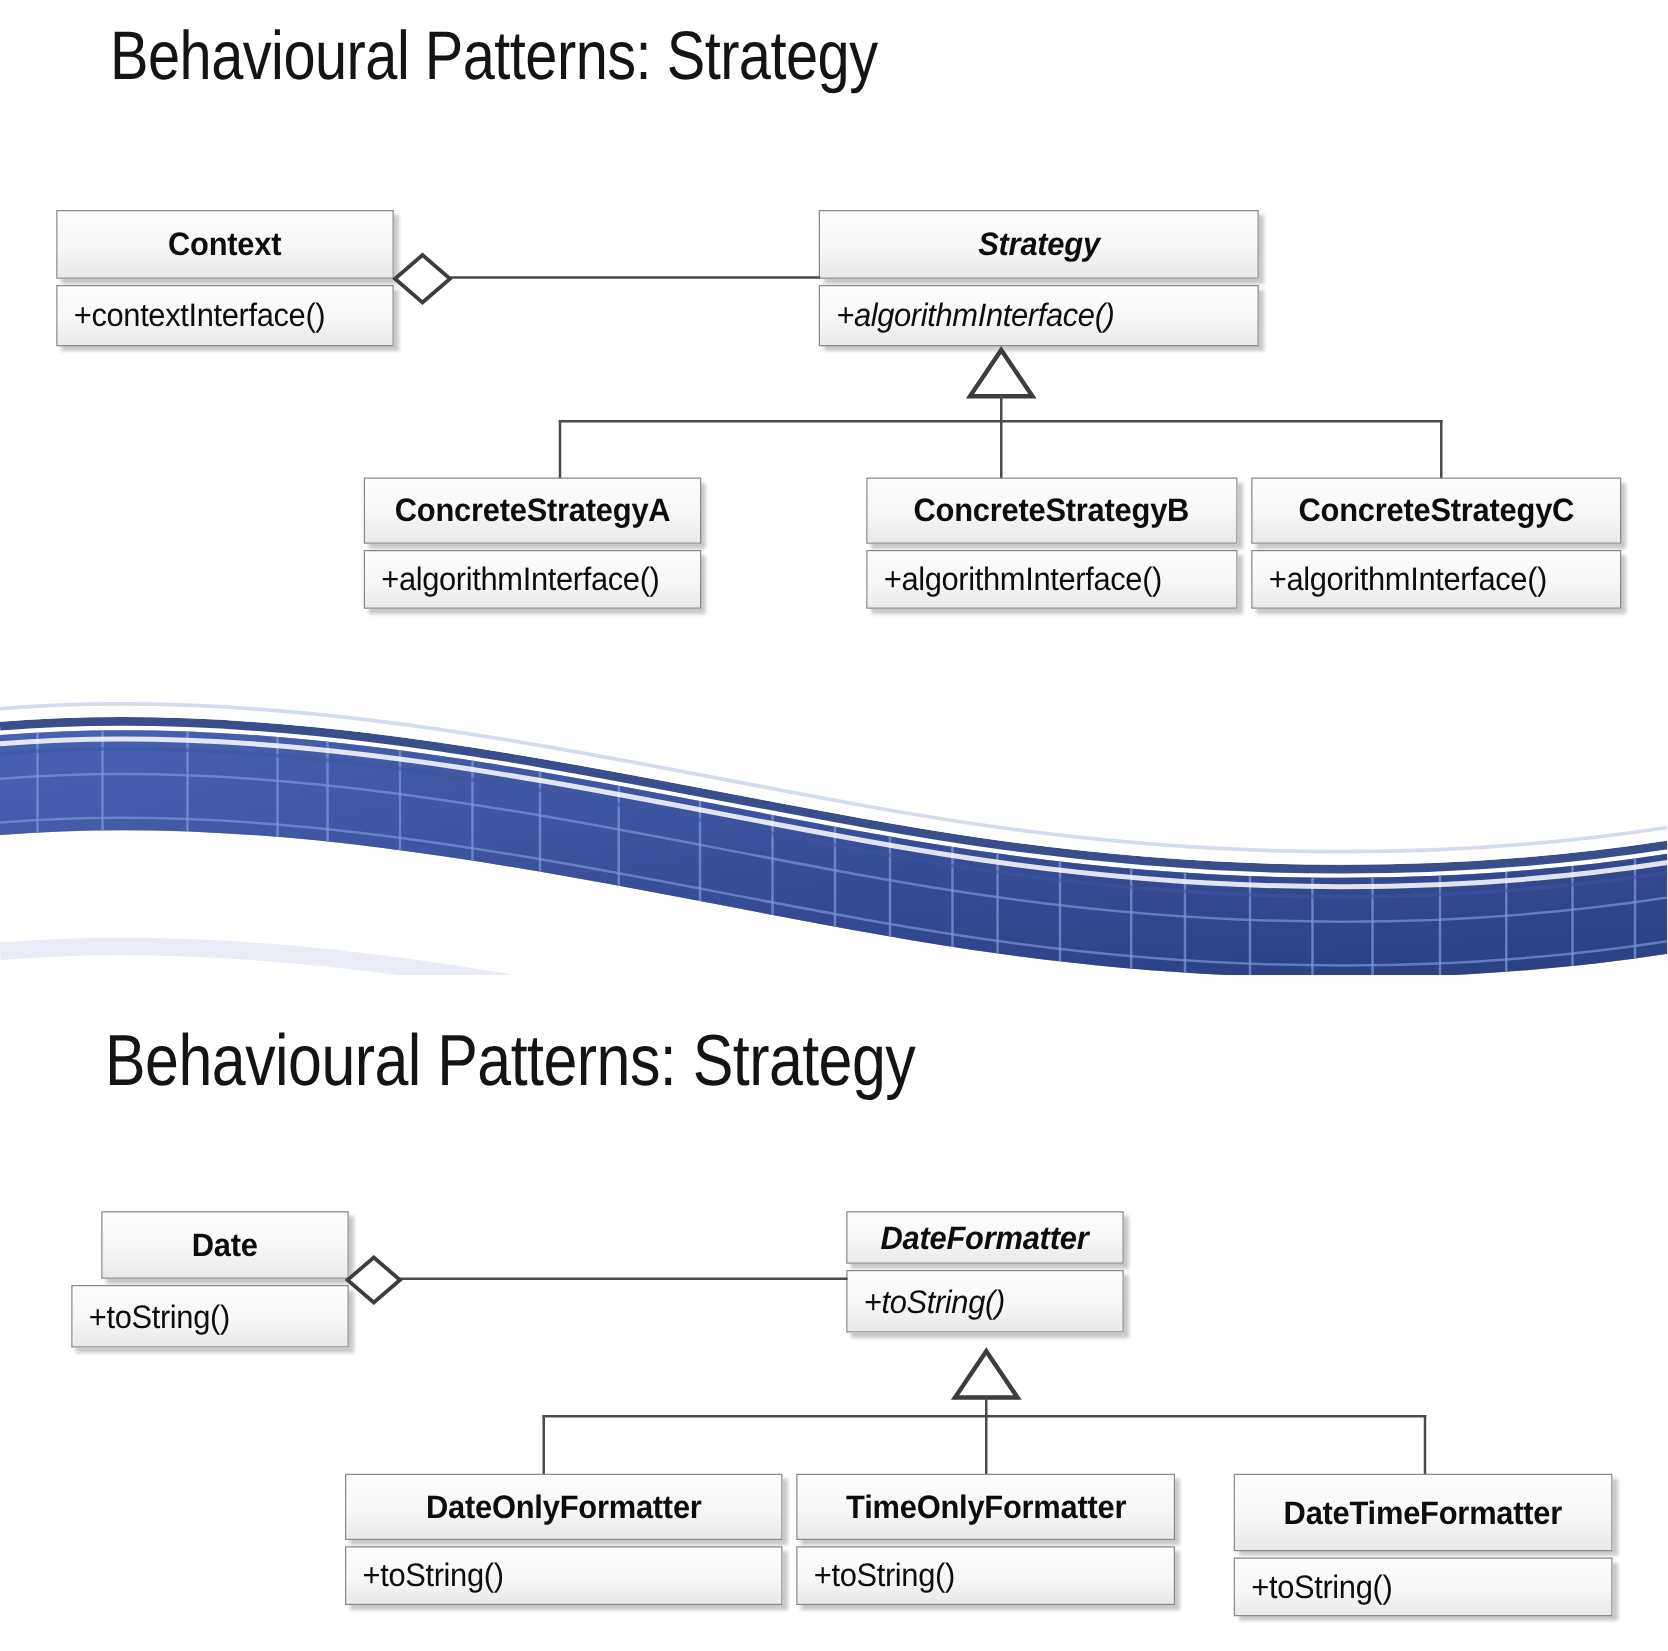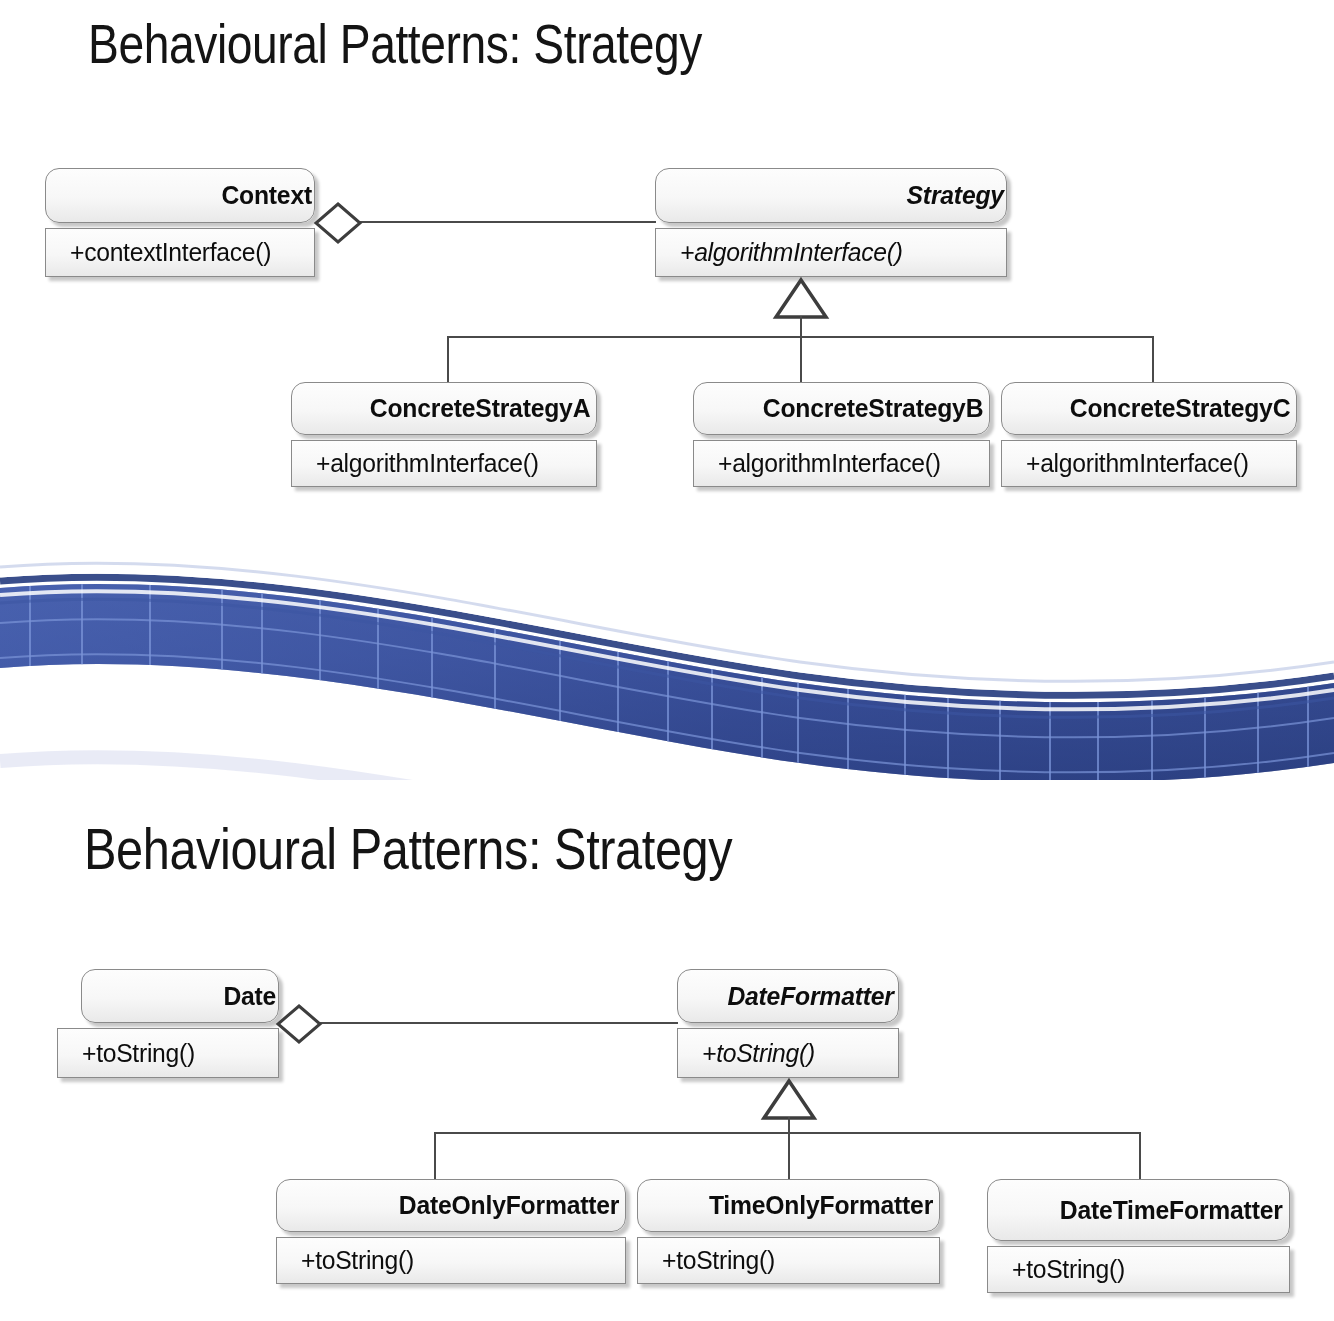--- a/index.html
+++ b/index.html
@@ -16,25 +16,25 @@
       transform:scaleX(.84);transform-origin:left center;}
   #title-top{left:88px;top:12px;font-size:55px;}
 
   
   .uml-box{position:absolute;}
   .uml-cell{position:relative;box-sizing:border-box;
       border:1.5px solid #8a8a8a;
       background:linear-gradient(180deg,#fdfdfd 0%,#f7f7f7 55%,#e9e9e9 100%);
       box-shadow:4px 4px 3px rgba(0,0,0,.22);
       display:flex;align-items:center;}
-  .uml-name{justify-content:flex-end;font-weight:bold;font-size:26px;color:#0d0d0d;
-      letter-spacing:-0.2px;border-radius:14px;}
+  .uml-name{justify-content:center;font-weight:bold;font-size:26px;color:#0d0d0d;
+      letter-spacing:-0.2px;}
   .uml-name.abstract{font-style:italic;}
   .uml-ops{margin-top:5px;justify-content:flex-start;font-size:26px;color:#0d0d0d;
-      padding-left:24px;letter-spacing:-0.3px;}
+      padding-left:13px;letter-spacing:-0.3px;}
   .uml-ops.abstract{font-style:italic;}
   .uml-name span,.uml-ops span{display:block;white-space:nowrap;
       transform:scaleX(.95);transform-origin:center;}
   .uml-ops span{transform-origin:left center;}
 
   
   .conn{position:absolute;background:#4a4a4a;}
   .conn-h{height:2px;}
   .conn-v{width:2px;}
   .glyph{position:absolute;overflow:visible;}
@@ -76,21 +76,21 @@
     <polygon points="29,3 54,40 4,40" fill="#ffffff" stroke="#3d3d3d" stroke-width="3.5"></polygon>
   </svg>
   <div class="conn conn-v" style="left:800px;top:316px;height:22px;"></div>
 
   <div class="conn conn-h" style="left:447px;top:336px;width:707px;"></div>
 
   <div class="conn conn-v" style="left:447px;top:336px;height:47px;"></div>
   <div class="conn conn-v" style="left:800px;top:336px;height:47px;"></div>
   <div class="conn conn-v" style="left:1152px;top:336px;height:47px;"></div>
 
-  <div class="uml-box" style="left:291px;top:382px;width:306px;">
+  <div class="uml-box" style="left:291px;top:382px;width:270px;">
     <div class="uml-cell uml-name" style="height:53px;">
       <span>ConcreteStrategyA</span>
       </div>
     <div class="uml-cell uml-ops" style="height:47px;">
       <span>+algorithmInterface()</span>
       </div>
   </div>
 
   <div class="uml-box" style="left:653px;top:382px;width:297px;margin-left:40px;">
     <div class="uml-cell uml-name" style="height:53px;">
@@ -194,21 +194,21 @@
   <div class="uml-box" style="left:57px;top:194px;width:222px;">
     <div class="uml-cell uml-name" style="height:54px;margin-left:24px;">
       <span>Date</span>
       </div>
     <div class="uml-cell uml-ops" style="height:50px;">
       <span>+toString()</span>
       </div>
   </div>
 
   <div class="uml-box" style="left:677px;top:194px;width:222px;">
-    <div class="uml-cell uml-name abstract" style="height:54px;">
+    <div class="uml-cell uml-name abstract" style="height:42px;">
       <span>DateFormatter</span>
       </div>
     <div class="uml-cell uml-ops abstract" style="height:50px;">
       <span>+toString()</span>
       </div>
   </div>
 
   <div class="conn conn-h" style="left:318px;top:247px;width:360px;"></div>
   <svg class="glyph" style="left:275px;top:228px;" width="48" height="42" viewBox="0 0 48 42">
     <polygon points="24,3 45,21 24,39 3,21" fill="#ffffff" stroke="#3d3d3d" stroke-width="3"></polygon>

